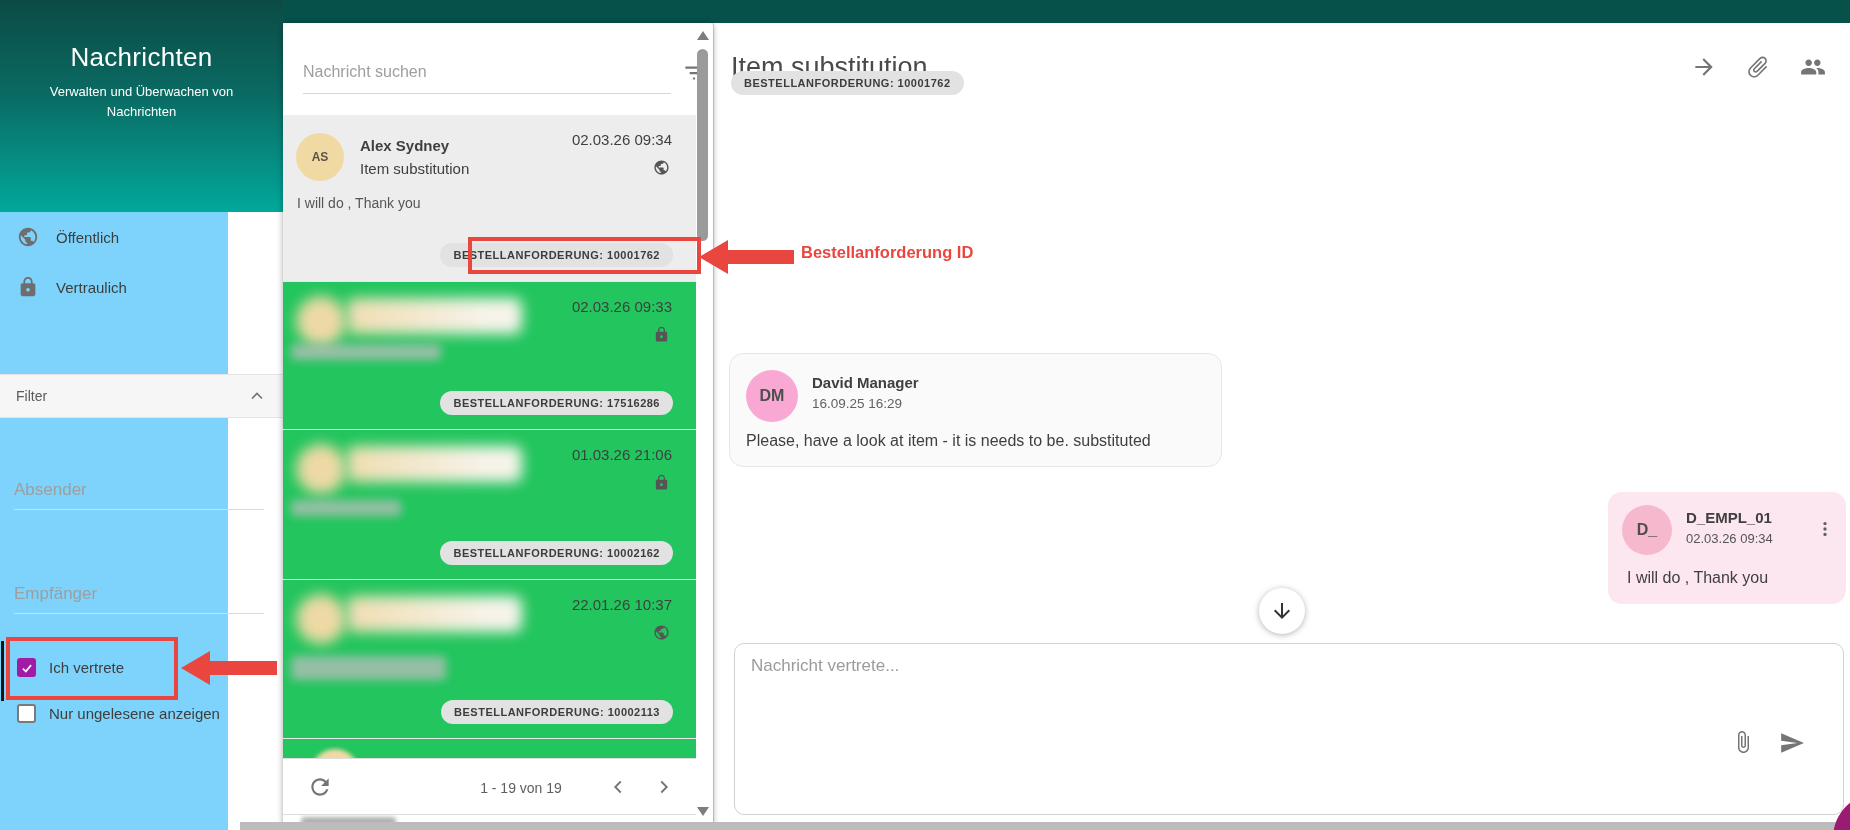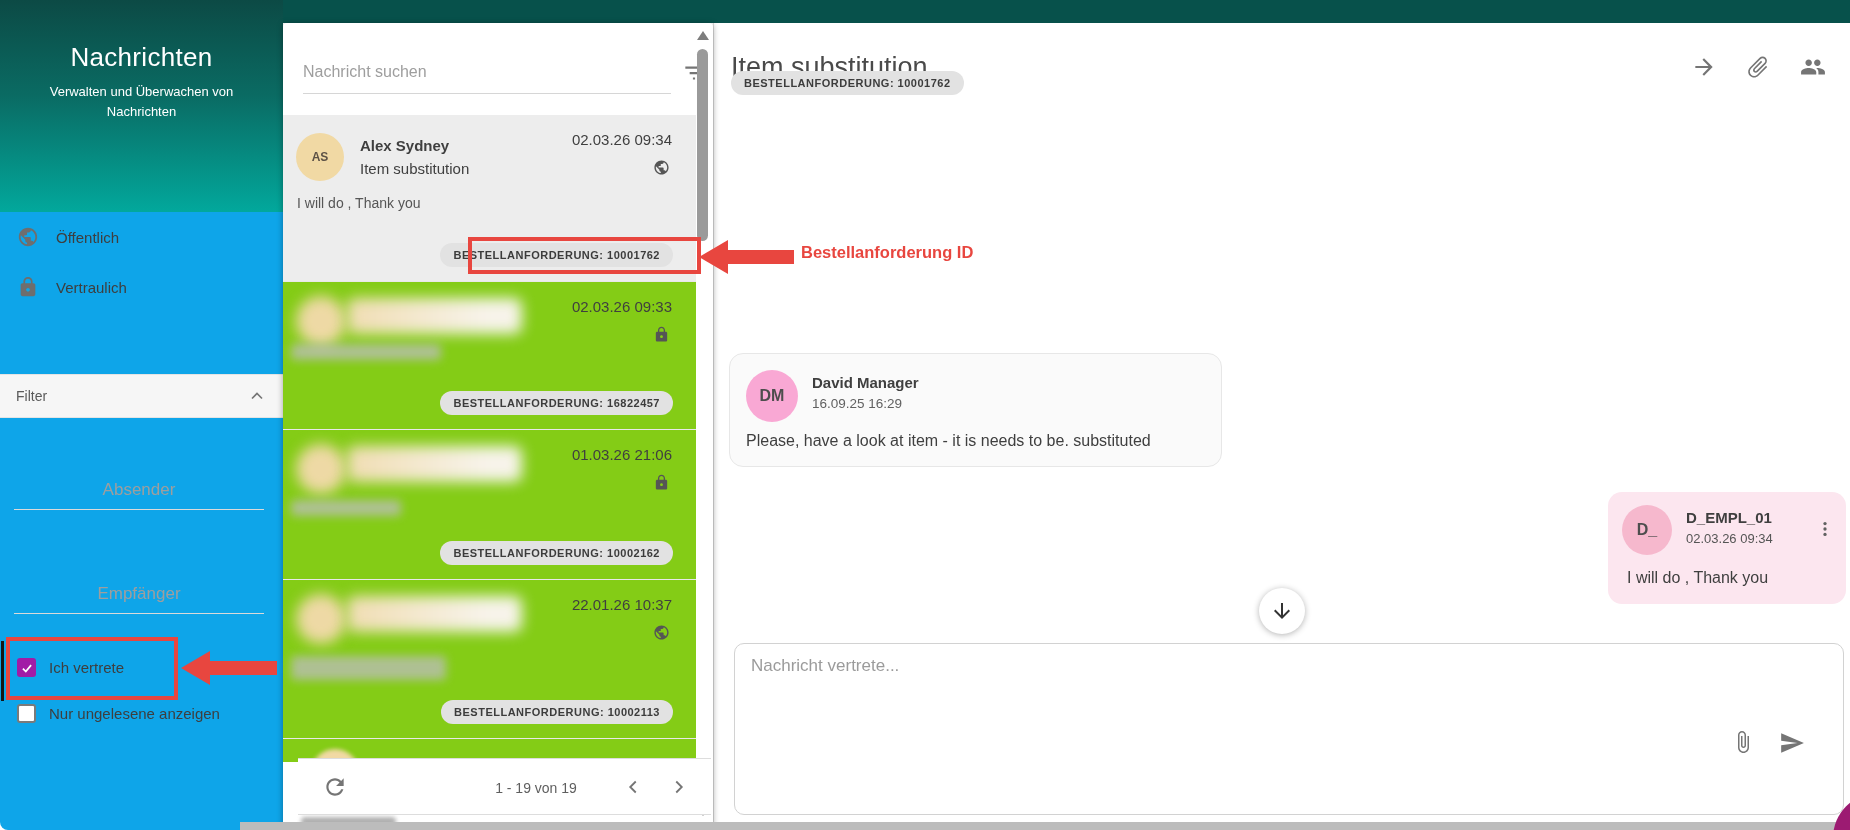--- a/index.html
+++ b/index.html
@@ -3,37 +3,37 @@
 <meta charset="utf-8">
 <style>
   html,body{margin:0;padding:0;}
   body{width:1850px;height:830px;overflow:hidden;position:relative;background:#fff;
        font-family:"Liberation Sans",sans-serif;-webkit-font-smoothing:antialiased;}
 
   
   .topbar{position:absolute;left:0;top:0;width:1850px;height:23px;background:#07514b;z-index:5;}
 
   
-  .sidebar{position:absolute;left:0;top:0;width:283px;height:830px;background:#0ea5e9;z-index:6;border-radius:8px;}
+  .sidebar{position:absolute;left:0;top:0;width:228px;height:830px;background:#7dd3fc;z-index:6;}
   .sidebar-header{position:absolute;left:0;top:0;width:283px;height:212px;
       background:linear-gradient(180deg,#0c4a45 0%,#0a6b63 45%,#02a89c 100%);color:#fff;text-align:center;}
   .app-title{margin:0;padding-top:42px;font-size:26px;font-weight:500;letter-spacing:.3px;}
   .app-subtitle{margin:9px 24px 0;font-size:13px;line-height:1.5;font-weight:500;}
   .nav{position:absolute;top:212px;left:0;width:283px;}
   .nav-item{height:50px;display:flex;align-items:center;padding-left:17px;gap:17px;
       font-size:15px;color:#3e3e3e;cursor:pointer;}
   .nav-item.selected{background:#e9e9e9;}
   .sidebar-divider{position:absolute;top:374px;left:0;width:283px;border-top:1px solid #e4e4e4;}
   .filter-header{position:absolute;top:375px;left:0;width:283px;height:43px;background:#f6f6f6;
       border-bottom:1px solid #e4e4e4;display:flex;align-items:center;justify-content:space-between;
       padding:0 16px;box-sizing:border-box;font-size:14px;color:#5a5a5a;cursor:pointer;}
   .field-absender{position:absolute;left:14px;top:476px;width:250px;}
   .field-empfaenger{position:absolute;left:14px;top:580px;width:250px;}
   input.line-input{width:100%;border:none;border-bottom:1px solid #dadada;background:transparent;
-      font-size:17px;font-family:inherit;color:#3e3e3e;padding:4px 0 9px;outline:none;text-align:center;}
+      font-size:17px;font-family:inherit;color:#3e3e3e;padding:4px 0 9px;outline:none;}
   input.line-input::placeholder{color:#9e9e9e;}
   .checkbox-row{position:absolute;left:17px;display:flex;align-items:center;gap:13px;
       font-size:15px;color:#3e3e3e;cursor:pointer;}
   .checkbox-row.first{top:658px;}
   .checkbox-row.second{top:704px;}
   .checkbox{width:19px;height:19px;border-radius:3px;box-sizing:border-box;display:flex;
       align-items:center;justify-content:center;flex:0 0 auto;}
   .checkbox.checked{background:#a21ba6;}
   .checkbox.unchecked{border:2px solid #7a7a7a;background:#fff;}
 
@@ -47,21 +47,21 @@
   .filter-icon-btn{position:absolute;left:398px;top:36px;width:26px;height:26px;cursor:pointer;}
 
   .mscrollbar{position:absolute;right:2px;top:0;width:15px;height:803px;}
   .scroll-up-arrow{position:absolute;top:8px;left:1px;width:0;height:0;
       border-left:6px solid transparent;border-right:6px solid transparent;border-bottom:9px solid #7d7d7d;}
   .scroll-thumb{position:absolute;top:26px;left:1px;width:11px;height:192px;background:#9a9a9a;border-radius:6px;}
   .scroll-down-arrow{position:absolute;top:784px;left:1px;width:0;height:0;
       border-left:6px solid transparent;border-right:6px solid transparent;border-top:9px solid #7d7d7d;}
 
   .msg-list{position:absolute;left:0;top:92px;width:413px;}
-  .msg-item{position:relative;border-bottom:1px solid #e8e8e8;cursor:pointer;background:#84cc16;}
+  .msg-item{position:relative;border-bottom:1px solid #e8e8e8;cursor:pointer;background:#22c55e;}
   .msg-item.selected{background:#ededed;}
   .msg-item.h1{height:166px;}
   .msg-item.h2{height:147px;}
   .msg-item.h3{height:149px;}
   .msg-item.h4{height:158px;}
   .msg-item.h5{height:23px;border-bottom:none;}
   .avatar48{position:absolute;left:13px;top:18px;width:48px;height:48px;border-radius:50%;
       background:#f1d9a4;display:flex;align-items:center;justify-content:center;
       font-size:12px;font-weight:700;color:#5d5246;}
   .msg-name{position:absolute;left:77px;top:22px;font-size:15px;font-weight:700;color:#3f3f3f;}
@@ -74,21 +74,21 @@
       font-size:11px;font-weight:700;letter-spacing:.5px;color:#3c3c3c;white-space:nowrap;}
   .blob{position:absolute;}
   .blob-avatar{left:13px;top:14px;width:50px;height:50px;border-radius:50%;background:#eed9a5;filter:blur(7px);}
   .blob-name{left:64px;top:16px;width:175px;height:36px;border-radius:8px;
       background:linear-gradient(90deg,#f0ddb2,#f7f3ea 80%);filter:blur(7px);}
   .blob-preview{left:8px;top:62px;width:150px;height:16px;background:#bdbdbd;border-radius:4px;
       filter:blur(5px);opacity:.75;}
   .item5-avatar{position:absolute;left:28px;top:10px;width:48px;height:48px;border-radius:50%;
       background:#f1d9a4;filter:blur(2px);}
 
-  .pagination-bar{position:absolute;left:15px;top:735px;width:413px;height:57px;background:#fff;
+  .pagination-bar{position:absolute;left:0;top:735px;width:413px;height:57px;background:#fff;
       border-top:1px solid #dddddd;border-bottom:1px solid #dddddd;box-sizing:border-box;z-index:3;}
   .refresh-btn{position:absolute;left:24px;top:15px;width:26px;height:26px;cursor:pointer;}
   .page-range{position:absolute;left:178px;top:21px;width:120px;text-align:center;font-size:14px;color:#5f5f5f;}
   .chev-btn{position:absolute;top:17px;width:22px;height:22px;cursor:pointer;}
   .chev-left{left:324px;}
   .chev-right{left:370px;}
   .under-blob{position:absolute;left:18px;top:794px;width:95px;height:9px;background:#9c9c9c;
       border-radius:4px;filter:blur(2px);opacity:.8;}
 
   
@@ -235,21 +235,21 @@
       <span class="blob blob-avatar"></span>
       <span class="blob blob-name"></span>
       <span class="blob blob-preview"></span>
       <span class="msg-date">02.03.26 09:33</span>
       <span class="msg-vis">
         <svg width="17" height="17" viewBox="0 0 24 24">
             <path fill="#555" d="M18 8h-1V6c0-2.76-2.24-5-5-5S7 3.24 7 6v2H6c-1.1 0-2 .9-2 2v10c0 1.1.9 2 2 2h12c1.1 0 2-.9 2-2V10c0-1.1-.9-2-2-2zm-6 9c-1.1 0-2-.9-2-2s.9-2 2-2 2 .9 2 2-.9 2-2 2zm3.1-9H8.9V6c0-1.71 1.39-3.1 3.1-3.1 1.71 0 3.1 1.39 3.1 3.1v2z"></path>
           </svg>
       </span>
       <span class="msg-badge">
-        <span class="badge-pill">BESTELLANFORDERUNG: 16822457</span>
+        <span class="badge-pill">BESTELLANFORDERUNG: 17516286</span>
       </span>
     </div>
 
     <div class="msg-item h3">
       <span class="blob blob-avatar"></span>
       <span class="blob blob-name"></span>
       <span class="blob blob-preview" style="top:70px;width:110px;"></span>
       <span class="msg-date">01.03.26 21:06</span>
       <span class="msg-vis">
         <svg width="17" height="17" viewBox="0 0 24 24">

